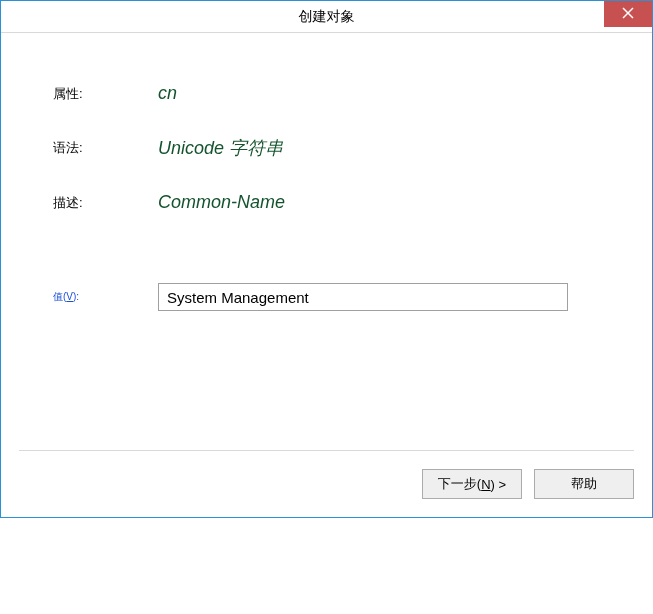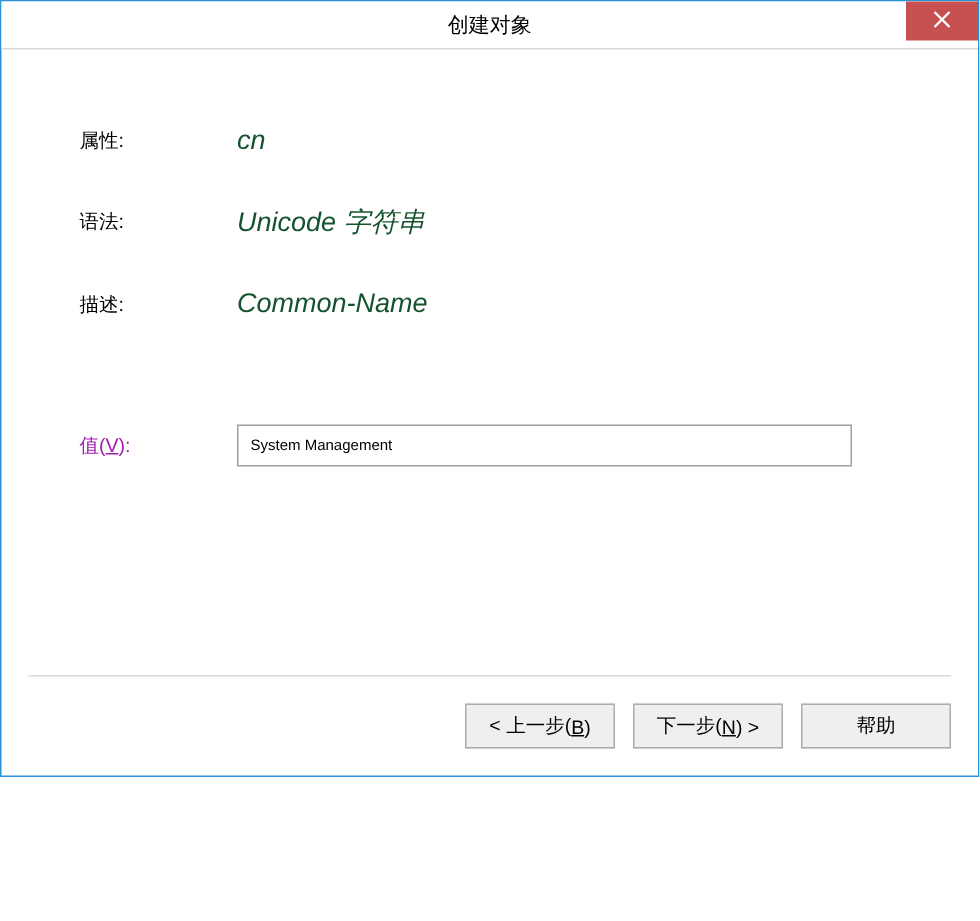--- a/index.html
+++ b/index.html
@@ -76,33 +76,33 @@
       font-size: 18px;
       font-style: italic;
     }
     .value-row {
       display: flex;
       align-items: center;
       margin-top: 70px;
     }
     .value-label {
       width: 105px;
-      color: #a21caf;
-      font-size: 13px;
+      color: #1d4ed8;
+      font-size: 10px;
     }
     .value-label .underline {
       text-decoration: underline;
     }
     .value-input {
       flex: 1;
       max-width: 410px;
       height: 28px;
       border: 1px solid #a0a0a0;
       padding: 4px 8px;
-      font-size: 10px;
+      font-size: 15px;
       font-family: "Segoe UI", Tahoma, sans-serif;
       background: #fff;
       outline: none;
     }
     .footer {
       padding: 12px 18px 18px 18px;
     }
     .separator {
       height: 1px;
       background: #d9d9d9;
@@ -169,25 +169,20 @@
         <input type="text" class="value-input" value="System Management" style="">
       </div>
 
     </div>
   </div>
 
   <div class="footer">
     <div class="separator"></div>
     <div class="button-row">
       <button class="btn">
-          <span>&lt; 上一步(</span>
-          <span class="underline">B</span>
-          <span>)</span>
-        </button>
-      <button class="btn">
           <span>下一步(</span>
           <span class="underline">N</span>
           <span>) &gt;</span>
         </button>
       <button class="btn">帮助</button>
     </div>
   </div>
 </div>
 
 </body></html>

